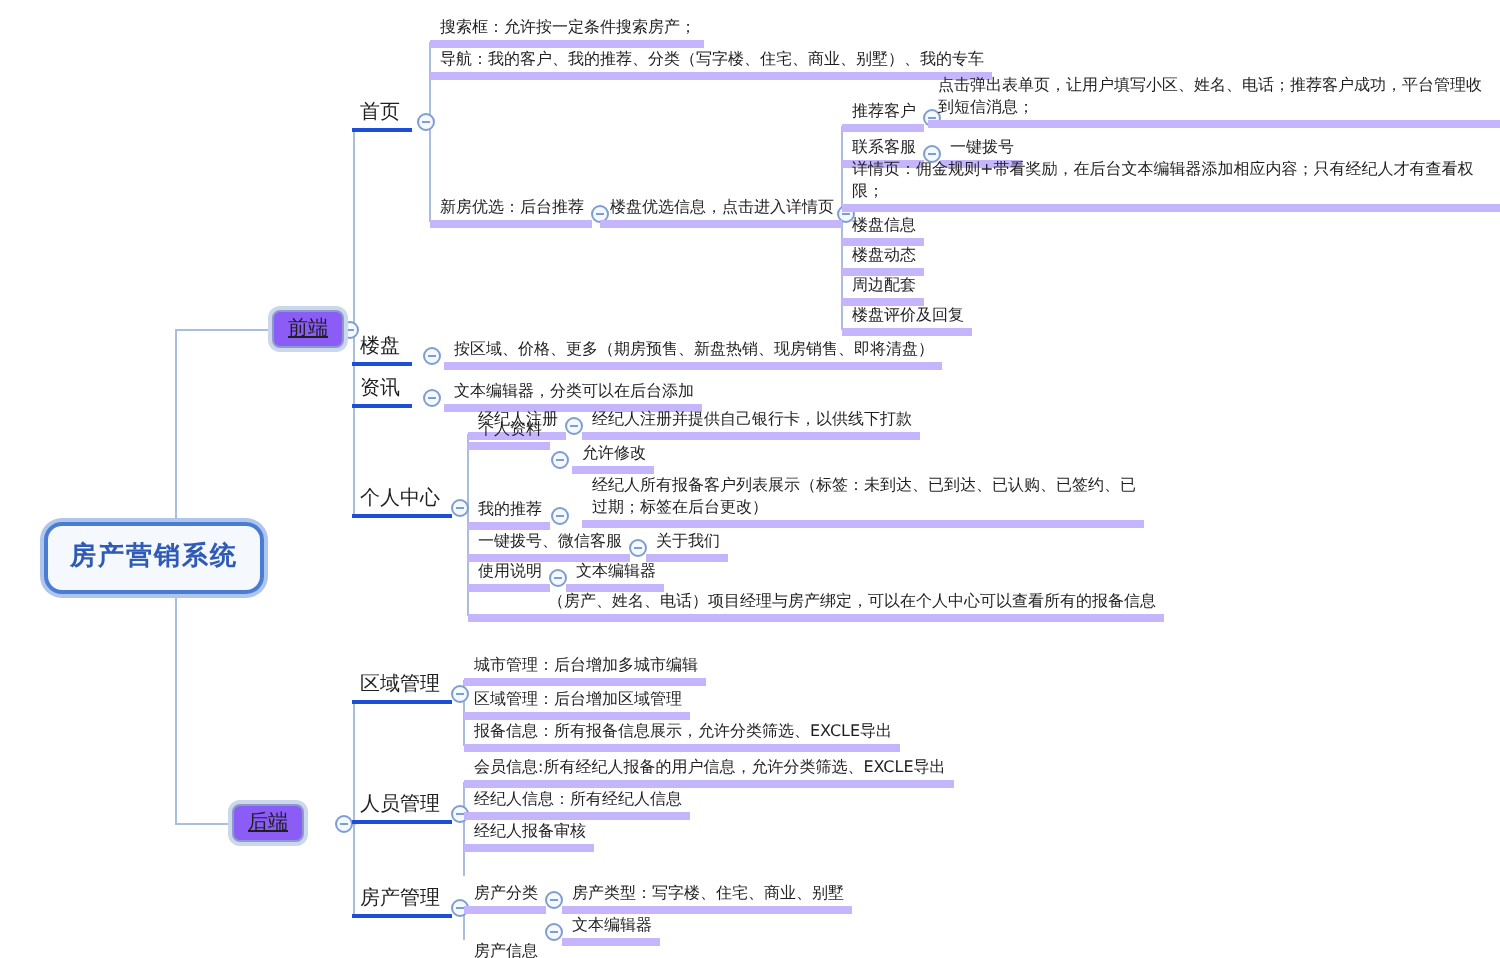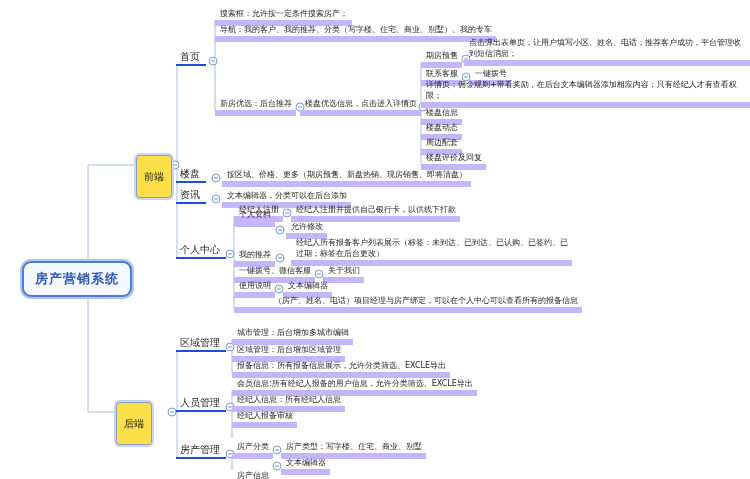--- a/index.html
+++ b/index.html
@@ -1,29 +1,29 @@
 <!DOCTYPE html>
 <html><head>
 <meta charset="utf-8">
 <style>
   html,body{margin:0;padding:0;background:#fff;}
   .stage{position:relative;width:750px;height:479px;background:#ffffff;
          font-family:"DejaVu Sans","Liberation Sans",sans-serif;overflow:hidden;}
   svg.wires{position:absolute;left:0;top:0;}
   
   .n{position:absolute;font-size:8px;line-height:11px;color:#1f1f1f;
-     border-bottom:6px solid #c4b5fd;padding:0 4px 1px 5px;white-space:nowrap;}
+     border-bottom:4px solid #c4b5fd;padding:0 4px 1px 5px;white-space:nowrap;}
   .wrap{white-space:normal;}
   
   .lb{position:absolute;font-size:10px;line-height:13px;color:#1f1f1f;
       border-bottom:2px solid #1d4ed8;padding:0 6px 1px 4px;white-space:nowrap;}
   
-  .bx{position:absolute;background:#fde047;border:1px solid #8c9cca;border-radius:4px;
-      box-shadow:0 0 0 2px #ccd6ec;font-size:10px;line-height:13px;padding:14px 7px;
-      color:#1f1f1f;white-space:nowrap;}
+  .bx{position:absolute;background:#8b5cf6;border:1px solid #8c9cca;border-radius:4px;
+      box-shadow:0 0 0 2px #ccd6ec;font-size:10px;line-height:13px;padding:2px 7px;
+      color:#1f1f1f;white-space:nowrap;text-decoration:underline;}
   
   .rootbx{position:absolute;left:22px;top:261px;background:#f5f8fd;border:2px solid #4b7cd4;
       border-radius:9px;box-shadow:0 0 0 2px #aec6ec;font-size:13px;font-weight:bold;
       line-height:16px;padding:8px 11px;color:#2f5bb7;letter-spacing:1px;white-space:nowrap;}
 </style>
 </head>
 <body>
 
 <div class="stage">
 
@@ -133,21 +133,21 @@
   <div class="lb" style="left:176px;top:50px;">首页</div>
   <div class="lb" style="left:176px;top:167px;">楼盘</div>
   <div class="lb" style="left:176px;top:188px;">资讯</div>
   <div class="lb" style="left:176px;top:243px;">个人中心</div>
 
   <div class="n" style="left:215px;top:8px;">搜索框：允许按一定条件搜索房产；</div>
   <div class="n" style="left:215px;top:24px;">导航：我的客户、我的推荐、分类（写字楼、住宅、商业、别墅）、我的专车</div>
   <div class="n" style="left:215px;top:98px;">新房优选：后台推荐</div>
   <div class="n" style="left:300px;top:98px;">楼盘优选信息，点击进入详情页</div>
 
-  <div class="n" style="left:421px;top:50px;">期房预售</div>
+  <div class="n" style="left:421px;top:50px;">推荐客户</div>
   <div class="n wrap" style="left:464px;top:37px;width:278px;">点击弹出表单页，让用户填写小区、姓名、电话；推荐客户成功，平台管理收到短信消息；</div>
   <div class="n" style="left:421px;top:68px;">联系客服</div>
   <div class="n" style="left:470px;top:68px;">一键拨号</div>
   <div class="n wrap" style="left:421px;top:79px;width:326px;">详情页：佣金规则+带看奖励，在后台文本编辑器添加相应内容；只有经纪人才有查看权限；</div>
   <div class="n" style="left:421px;top:107px;">楼盘信息</div>
   <div class="n" style="left:421px;top:122px;">楼盘动态</div>
   <div class="n" style="left:421px;top:137px;">周边配套</div>
   <div class="n" style="left:421px;top:152px;">楼盘评价及回复</div>
 
   <div class="n" style="left:222px;top:169px;">按区域、价格、更多（期房预售、新盘热销、现房销售、即将清盘）</div>

